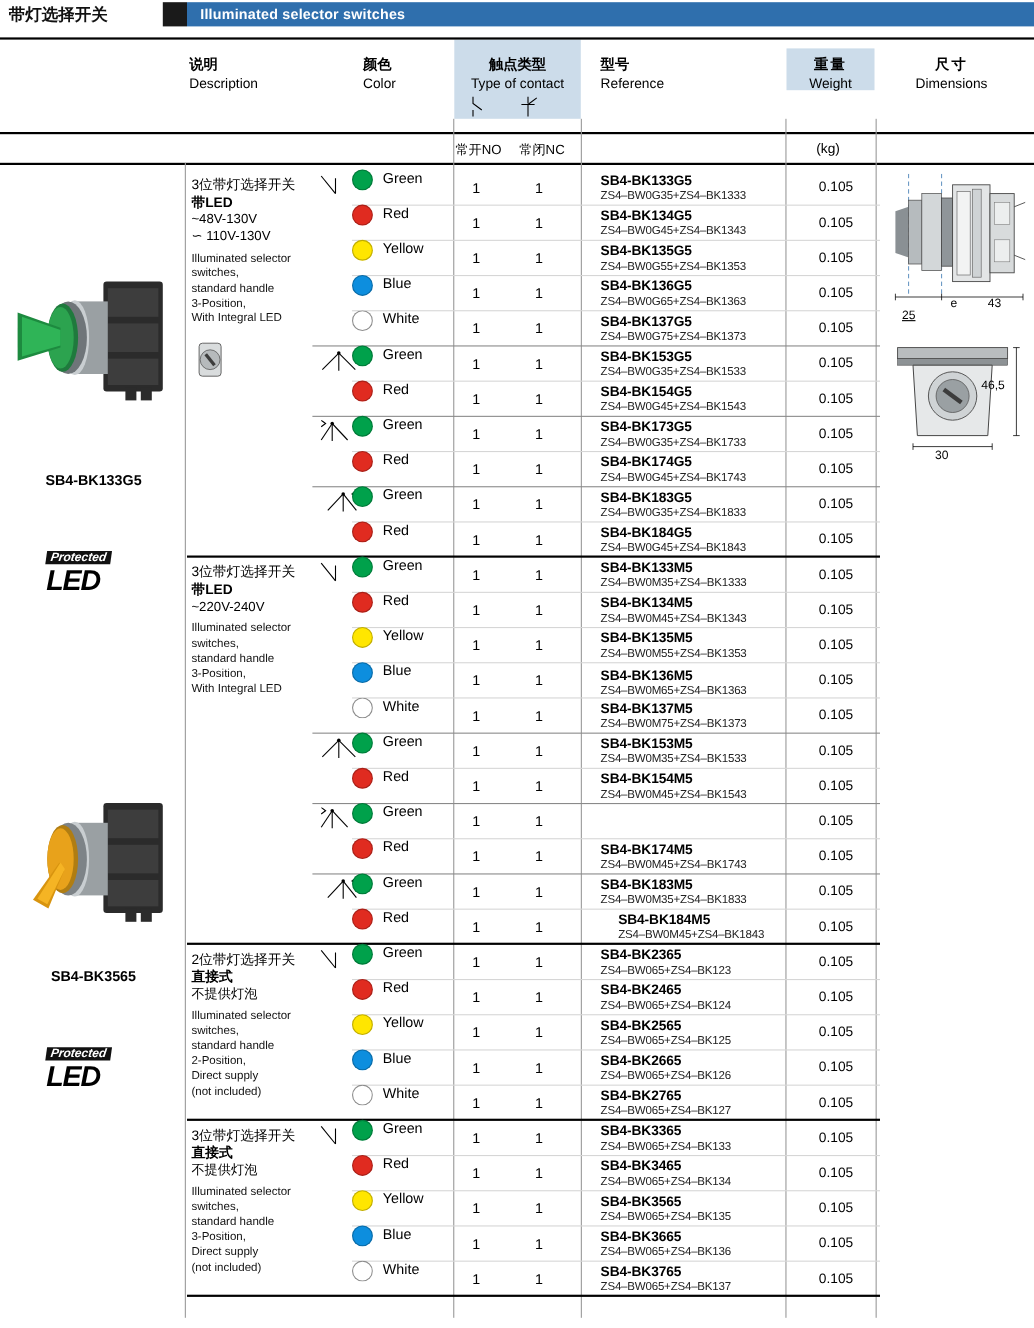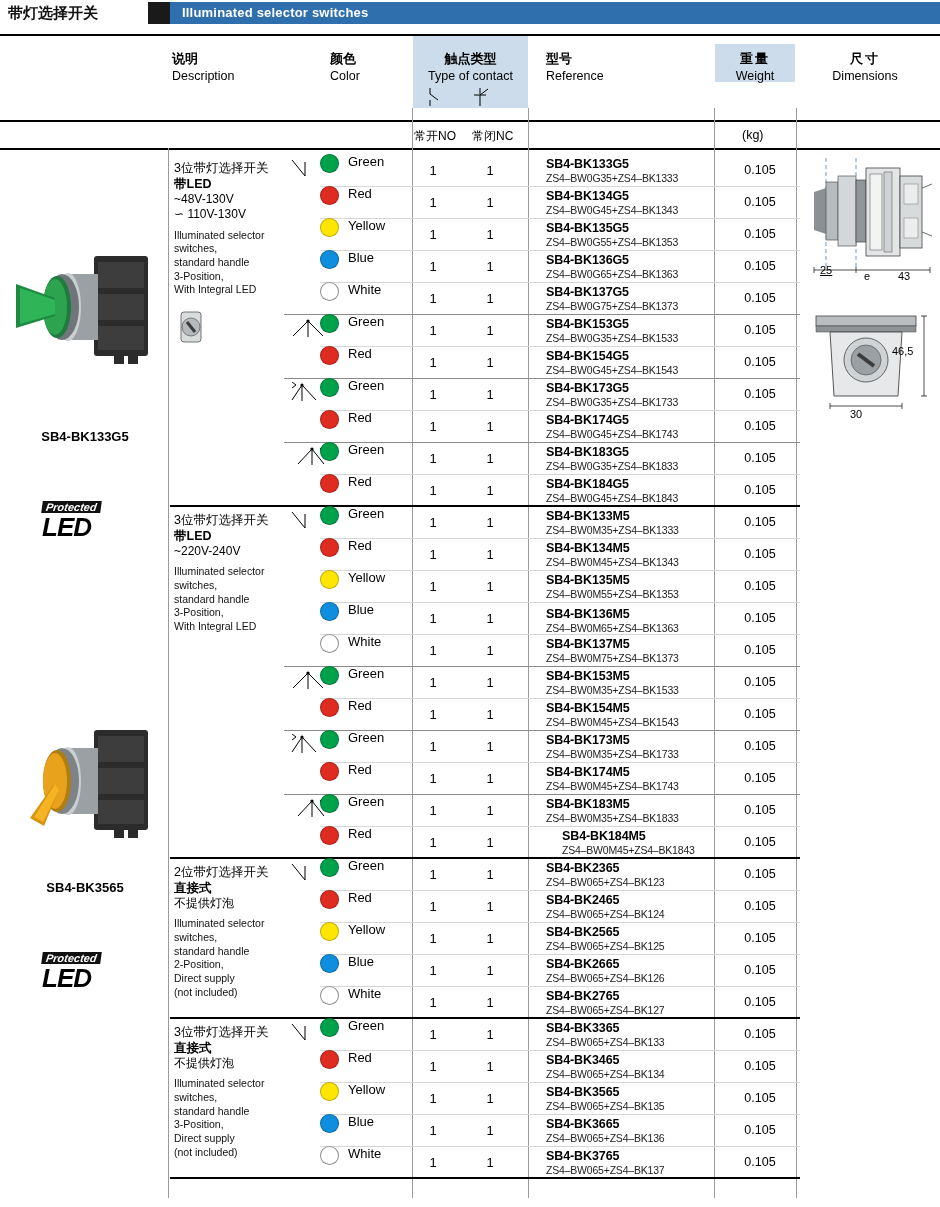--- a/index.html
+++ b/index.html
@@ -202,21 +202,21 @@
     <rect x="96" y="18" width="22" height="72" fill="#d8dbdc" stroke="#444" stroke-width="0.8"></rect>
     <rect x="100" y="26" width="14" height="20" fill="#eceeee" stroke="#777" stroke-width="0.5"></rect>
     <rect x="100" y="60" width="14" height="20" fill="#eceeee" stroke="#777" stroke-width="0.5"></rect>
     <line x1="118" y1="30" x2="128" y2="26" stroke="#444" stroke-width="0.8"></line>
     <line x1="118" y1="74" x2="128" y2="78" stroke="#444" stroke-width="0.8"></line>
 
     <line x1="10" y1="112" x2="52" y2="112" stroke="#000" stroke-width="0.7"></line>
     <line x1="52" y1="112" x2="126" y2="112" stroke="#000" stroke-width="0.7"></line>
     <path d="M10 109 L10 115 M52 109 L52 115 M126 109 L126 115" stroke="#000" stroke-width="0.7"></path>
   </svg>
-  <div class="dimnum" style="left:820px;top:264px;text-decoration:underline;">25</div>
+  <div class="dimnum" style="left:820px;top:281px;text-decoration:underline;">25</div>
   <div class="dimnum" style="left:864px;top:270px;">e</div>
   <div class="dimnum" style="left:898px;top:270px;">43</div>
 
   <svg style="position:absolute;left:806px;top:310px;" width="130" height="110">
     <rect x="10" y="6" width="100" height="10" fill="#b9bdbf" stroke="#444" stroke-width="0.8"></rect>
     <rect x="10" y="16" width="100" height="6" fill="#8d9295" stroke="#444" stroke-width="0.5"></rect>
     <path d="M24 22 L96 22 L92 86 L28 86 Z" fill="#e6e8e9" stroke="#444" stroke-width="0.9"></path>
     <circle cx="60" cy="50" r="22" fill="#cfd3d5" stroke="#555" stroke-width="0.9"></circle>
     <circle cx="60" cy="50" r="15" fill="#9aa0a3" stroke="#555" stroke-width="0.7"></circle>
     <path d="M52 44 L68 56" stroke="#3c3c3c" stroke-width="4"></path>
@@ -555,24 +555,20 @@
           <path d="M4 6 l4 -3 l-4 -3" stroke="#000" stroke-width="1" fill="none"></path>
         </svg>
       </div>
       <div style="position:absolute;left:320px;top:730px;width:480px;height:32px;">
         <div class="c-color" style="left:0;">
           <span class="dot" style="background:#00a14b;"></span>
           <span>Green</span>
         </div>
         <div class="c-no" style="left:93px;">1</div>
         <div class="c-nc" style="left:150px;">1</div>
-        <div class="c-ref" style="left:226px;width:185px;">
-          <div class="ref-main">SB4-BK173M5</div>
-          <div class="ref-sub">ZS4–BW0M35+ZS4–BK1733</div>
-        </div>
         <div class="c-wt" style="left:400px;width:80px;">0.105</div>
       </div>
       <div class="rule thin" style="left:320px;top:762px;width:480px;background:#d6d6d6;"></div>
       <div style="position:absolute;left:320px;top:762px;width:480px;height:32px;">
         <div class="c-color" style="left:0;">
           <span class="dot" style="background:#e02b20;"></span>
           <span>Red</span>
         </div>
         <div class="c-no" style="left:93px;">1</div>
         <div class="c-nc" style="left:150px;">1</div>

